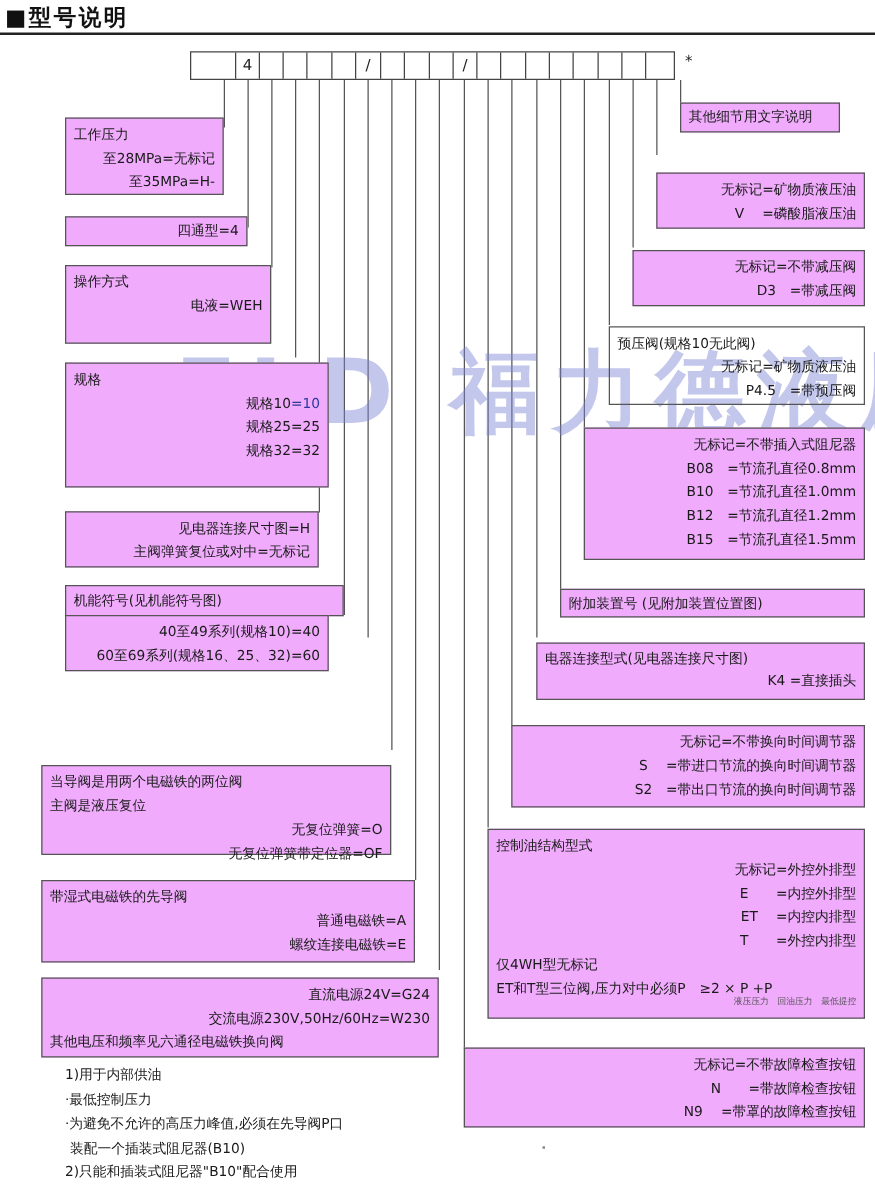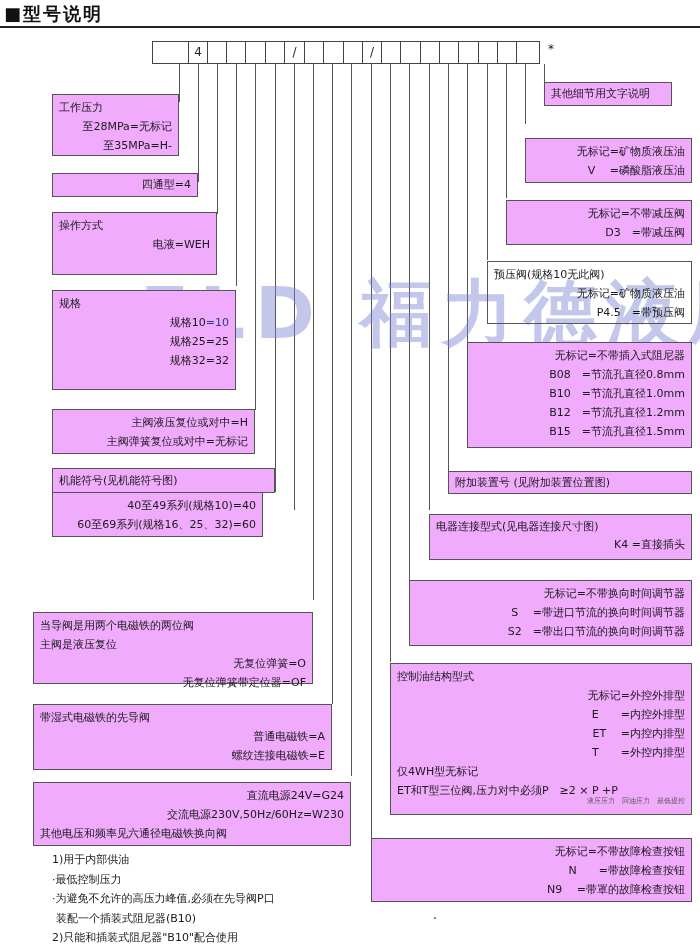--- a/index.html
+++ b/index.html
@@ -113,39 +113,39 @@
 </div>
 
 <div class="box" style="left:52px;top:212px;width:165px;height:63px">
   <div>操作方式</div>
   <div class="row">
       <span class="k">电液</span>
       <span class="v">=WEH</span>
     </div>
 </div>
 
-<div class="box" style="left:52px;top:290px;width:184px;height:100px">
+<div class="box" style="left:52px;top:290px;width:211px;height:100px">
   <div>规格</div>
   <div class="row">
       <span class="k">规格10</span>
       <span class="v" style="color:#2a3a9a">=10</span>
     </div>
   <div class="row">
       <span class="k">规格25</span>
       <span class="v">=25</span>
     </div>
   <div class="row">
       <span class="k">规格32</span>
       <span class="v">=32</span>
     </div>
 </div>
 
 <div class="box" style="left:52px;top:409px;width:203px;height:45px">
   <div class="row">
-      <span class="k">主阀液压复位或对中</span>
+      <span class="k">见电器连接尺寸图</span>
       <span class="v">=H</span>
     </div>
   <div class="row">
       <span class="k">主阀弹簧复位或对中</span>
       <span class="v">=无标记</span>
     </div>
 </div>
 
 <div class="box" style="left:52px;top:468px;width:223px;height:25px;line-height:17px">
   <div>机能符号(见机能符号图)</div>

